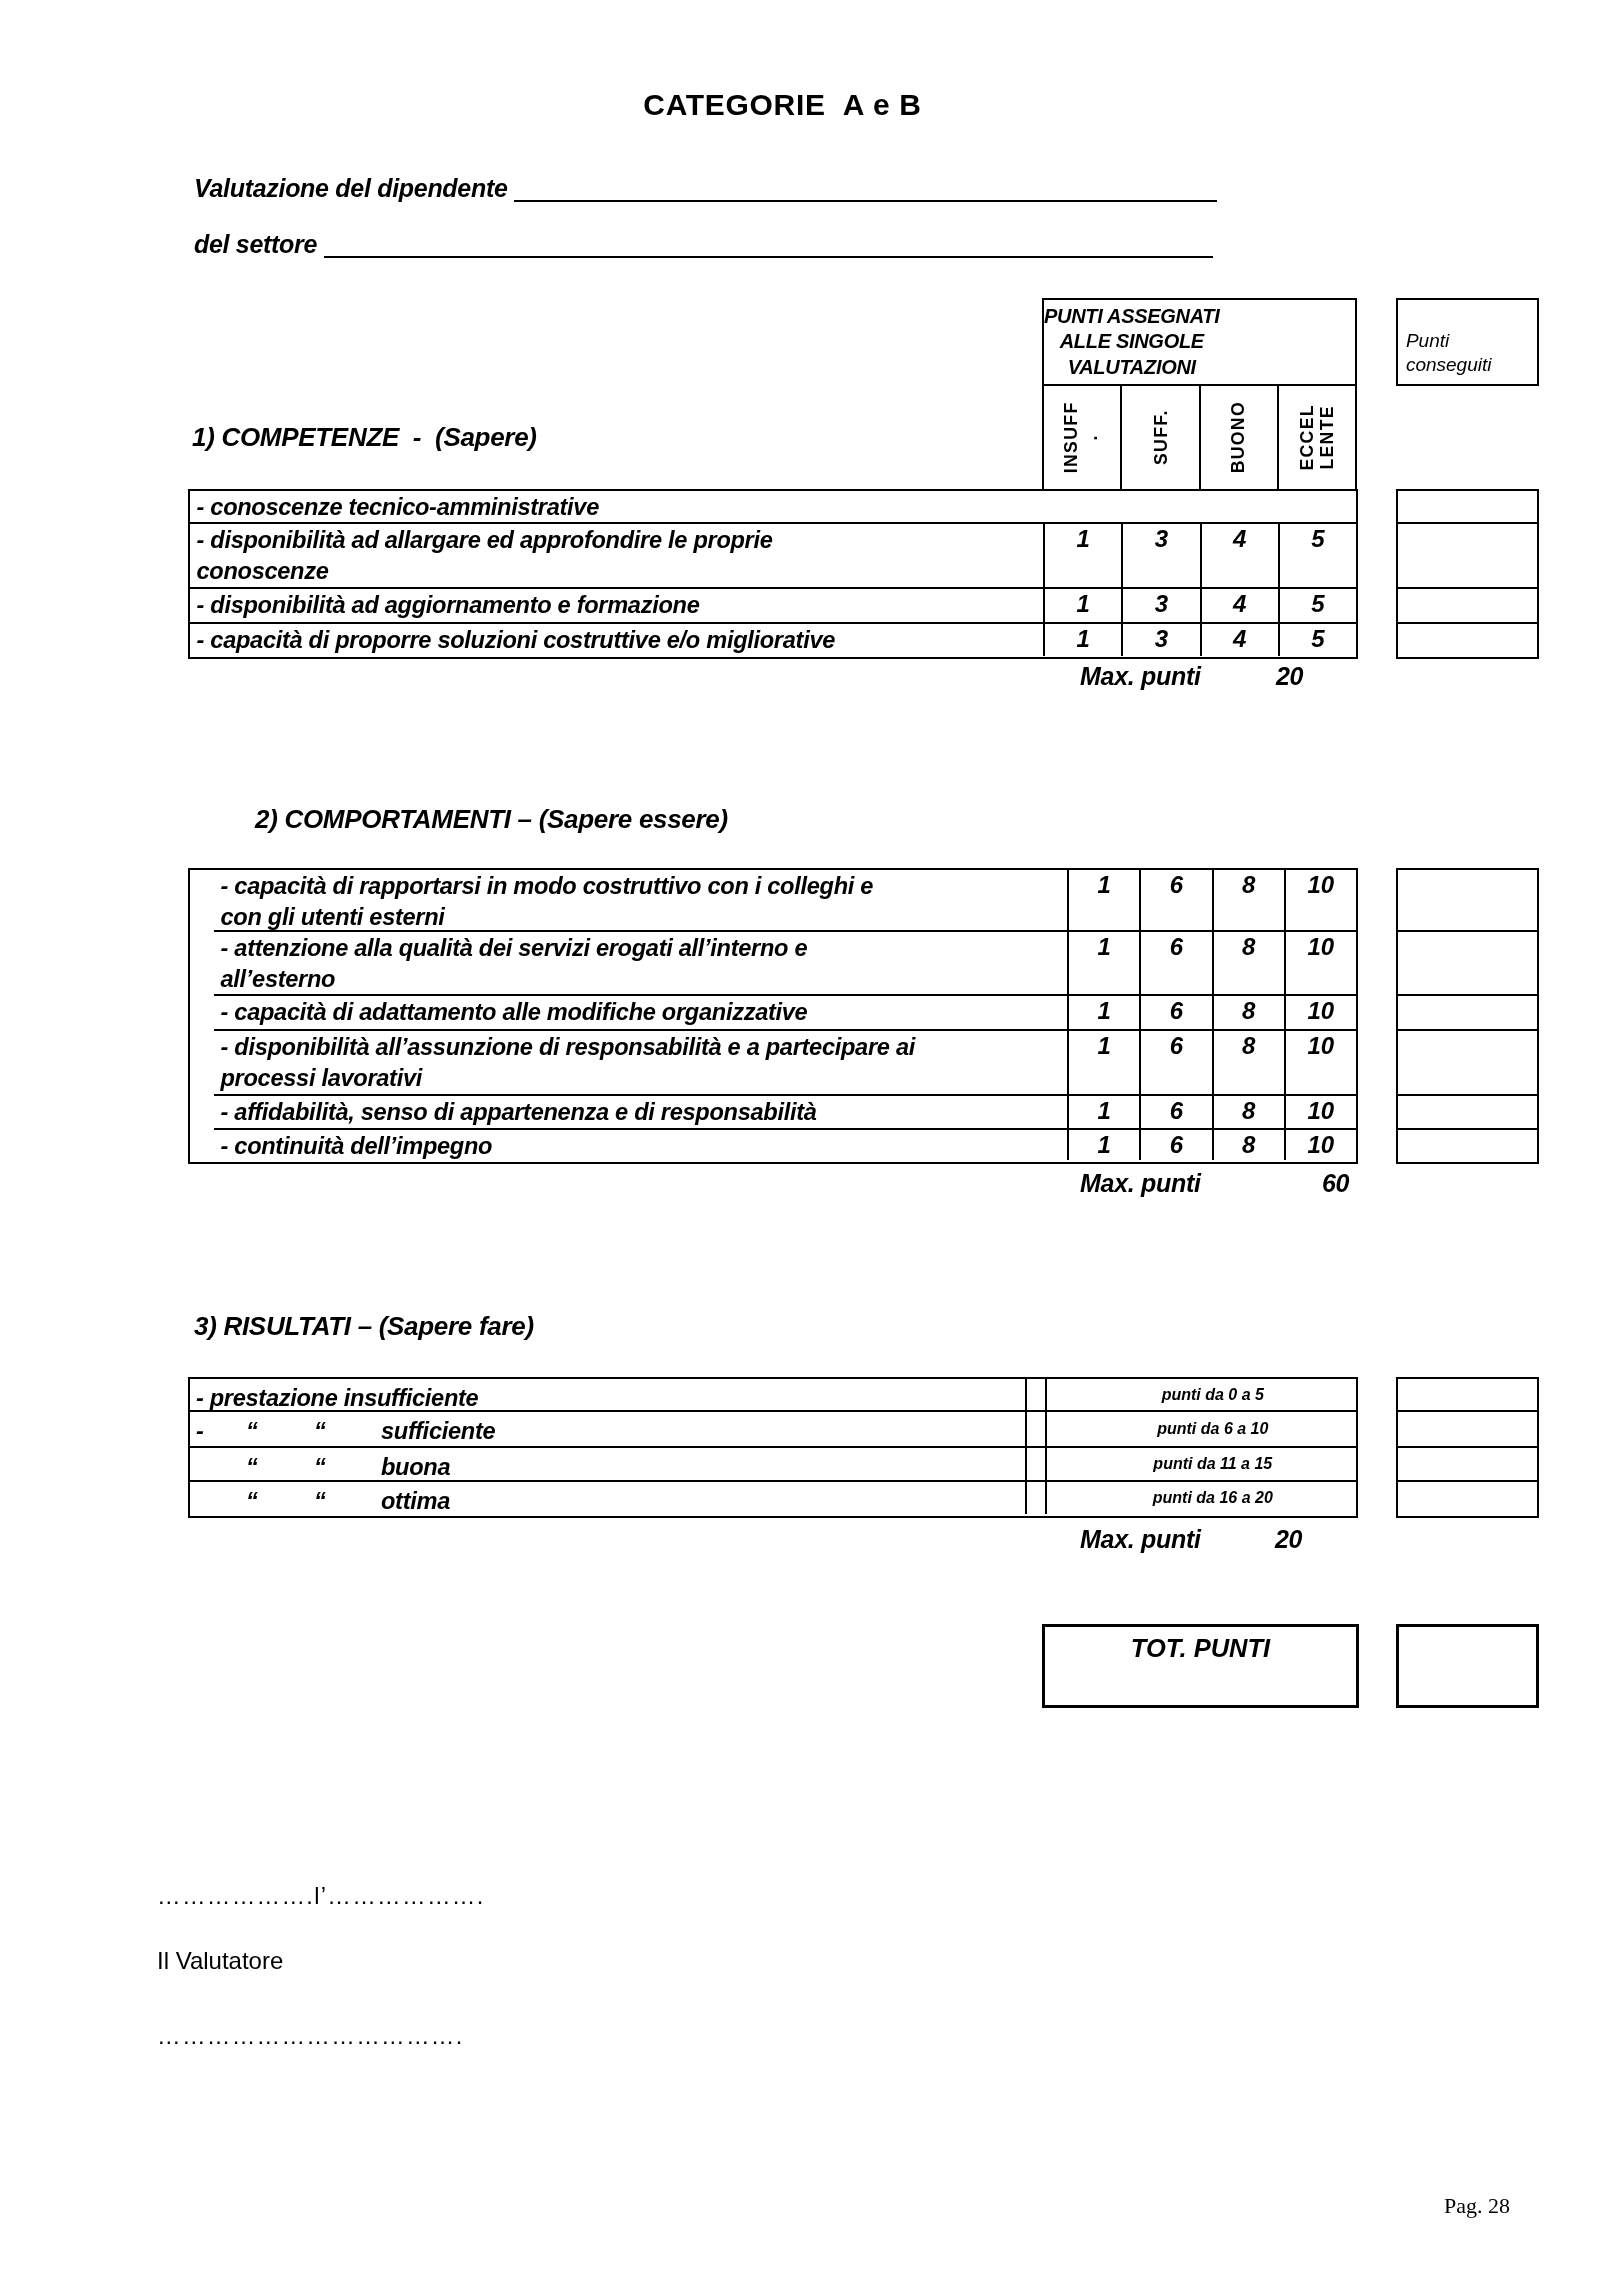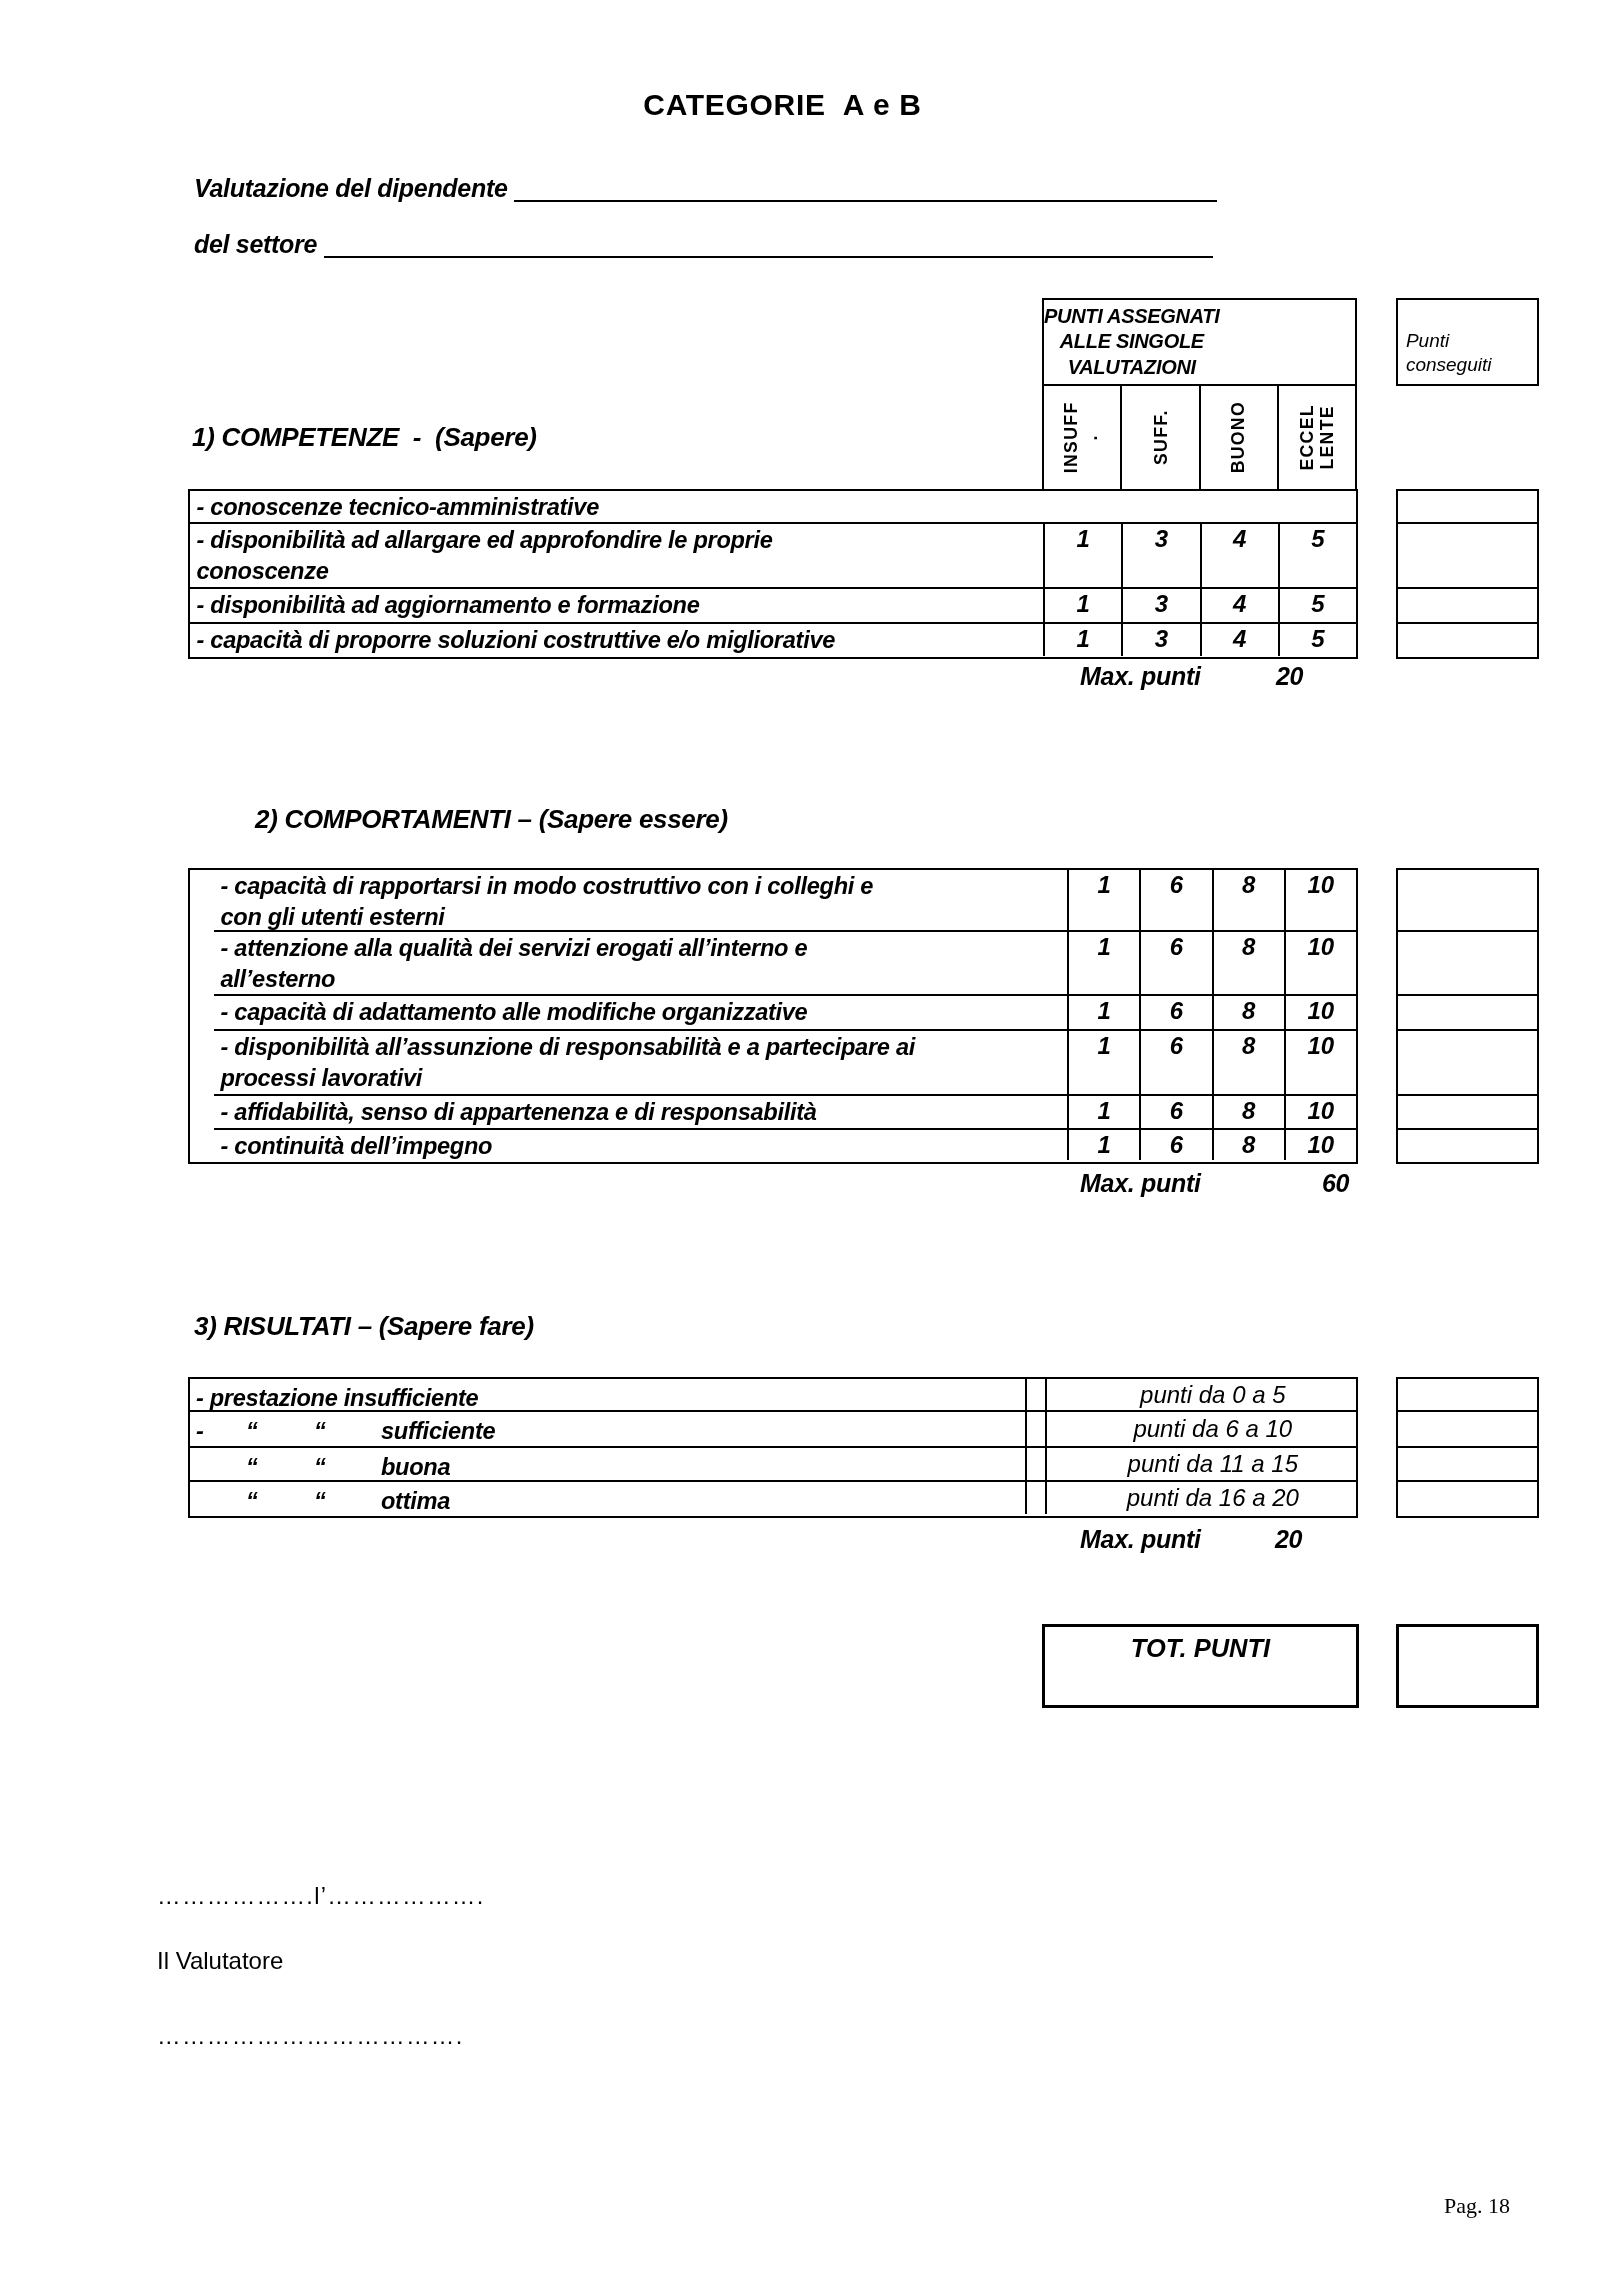--- a/index.html
+++ b/index.html
@@ -85,21 +85,21 @@
   }
   
   .cell.desc3{
     width:835px;flex:0 0 auto;position:relative;
     font-size:23.6px;font-weight:bold;font-style:italic;letter-spacing:-0.3px;
   }
   .cell.gap3{width:19.6px;flex:0 0 auto;border-left:2px solid #000;}
   .cell.range3{
     flex:1;border-left:2px solid #000;
     display:flex;justify-content:center;align-items:center;
-    font-size:24px;font-weight:normal;font-style:italic;padding-left:23px;
+    font-size:16px;font-weight:bold;font-style:italic;padding-left:23px;
   }
   .p3{position:absolute;top:6px;white-space:pre;}
   
   .pcol{
     position:absolute;left:1396px;width:143px;
     box-sizing:border-box;border:2.6px solid #000;
     display:flex;flex-direction:column;
   }
   .pcol .p-row{box-sizing:border-box;}
   .pcol .p-row.hline{border-bottom:2.6px solid #000;}
@@ -345,16 +345,16 @@
 
   <div class="tot-box">
     <span>TOT. PUNTI</span>
   </div>
   <div class="tot-value-box"></div>
 
   <div class="sig-text dotline" style="top:1883px;">……………….l’……………….</div>
   <div class="sig-text" style="top:1947px;font-size:24px;">Il Valutatore</div>
   <div class="sig-text dotline" style="top:2023px;">……………………………….</div>
 
-  <div class="pagenum">Pag. 18</div>
+  <div class="pagenum">Pag. 28</div>
 
 </div>
 
 
 </body></html>

